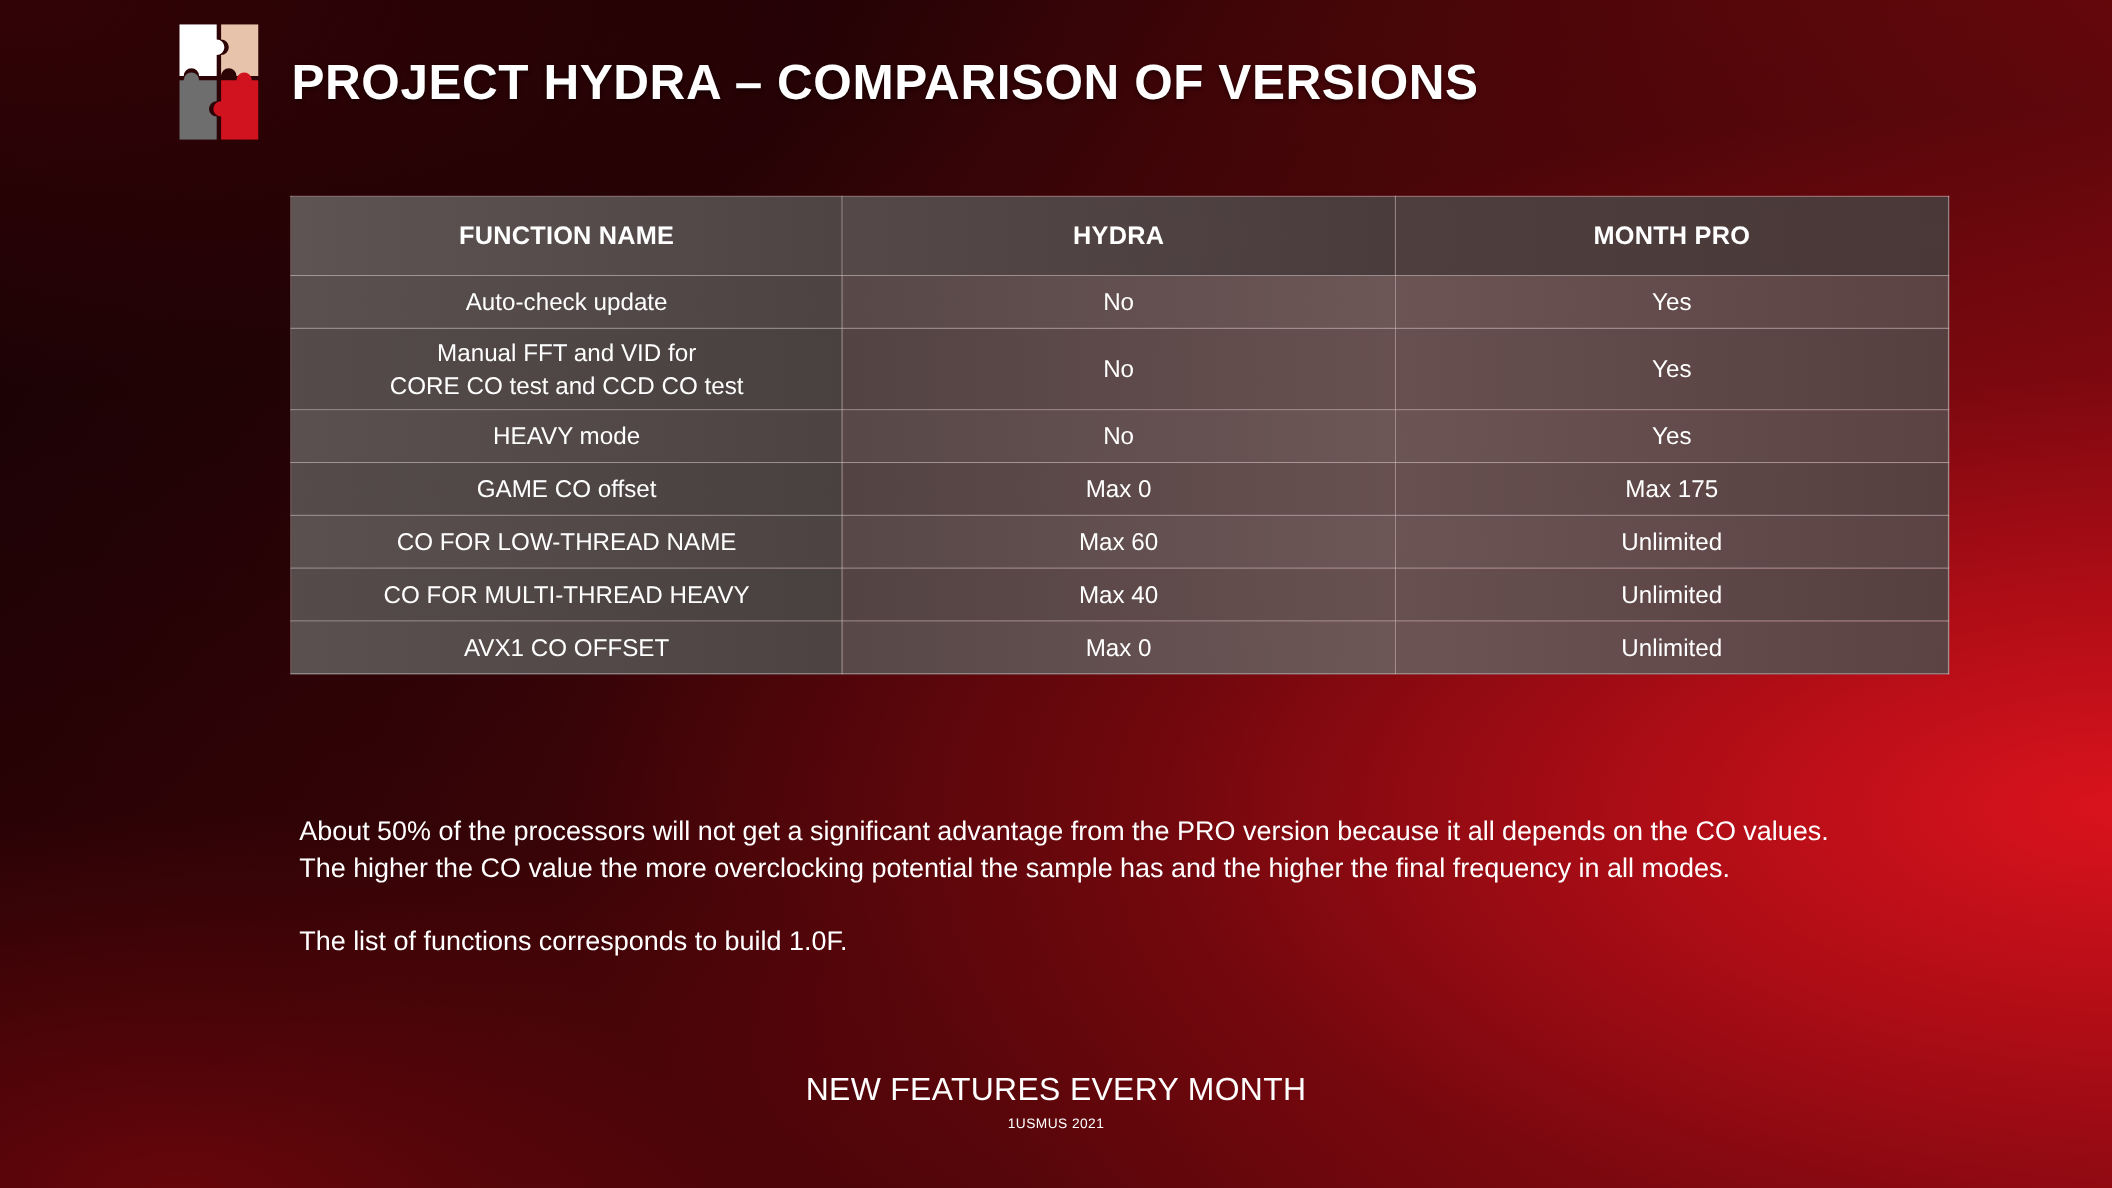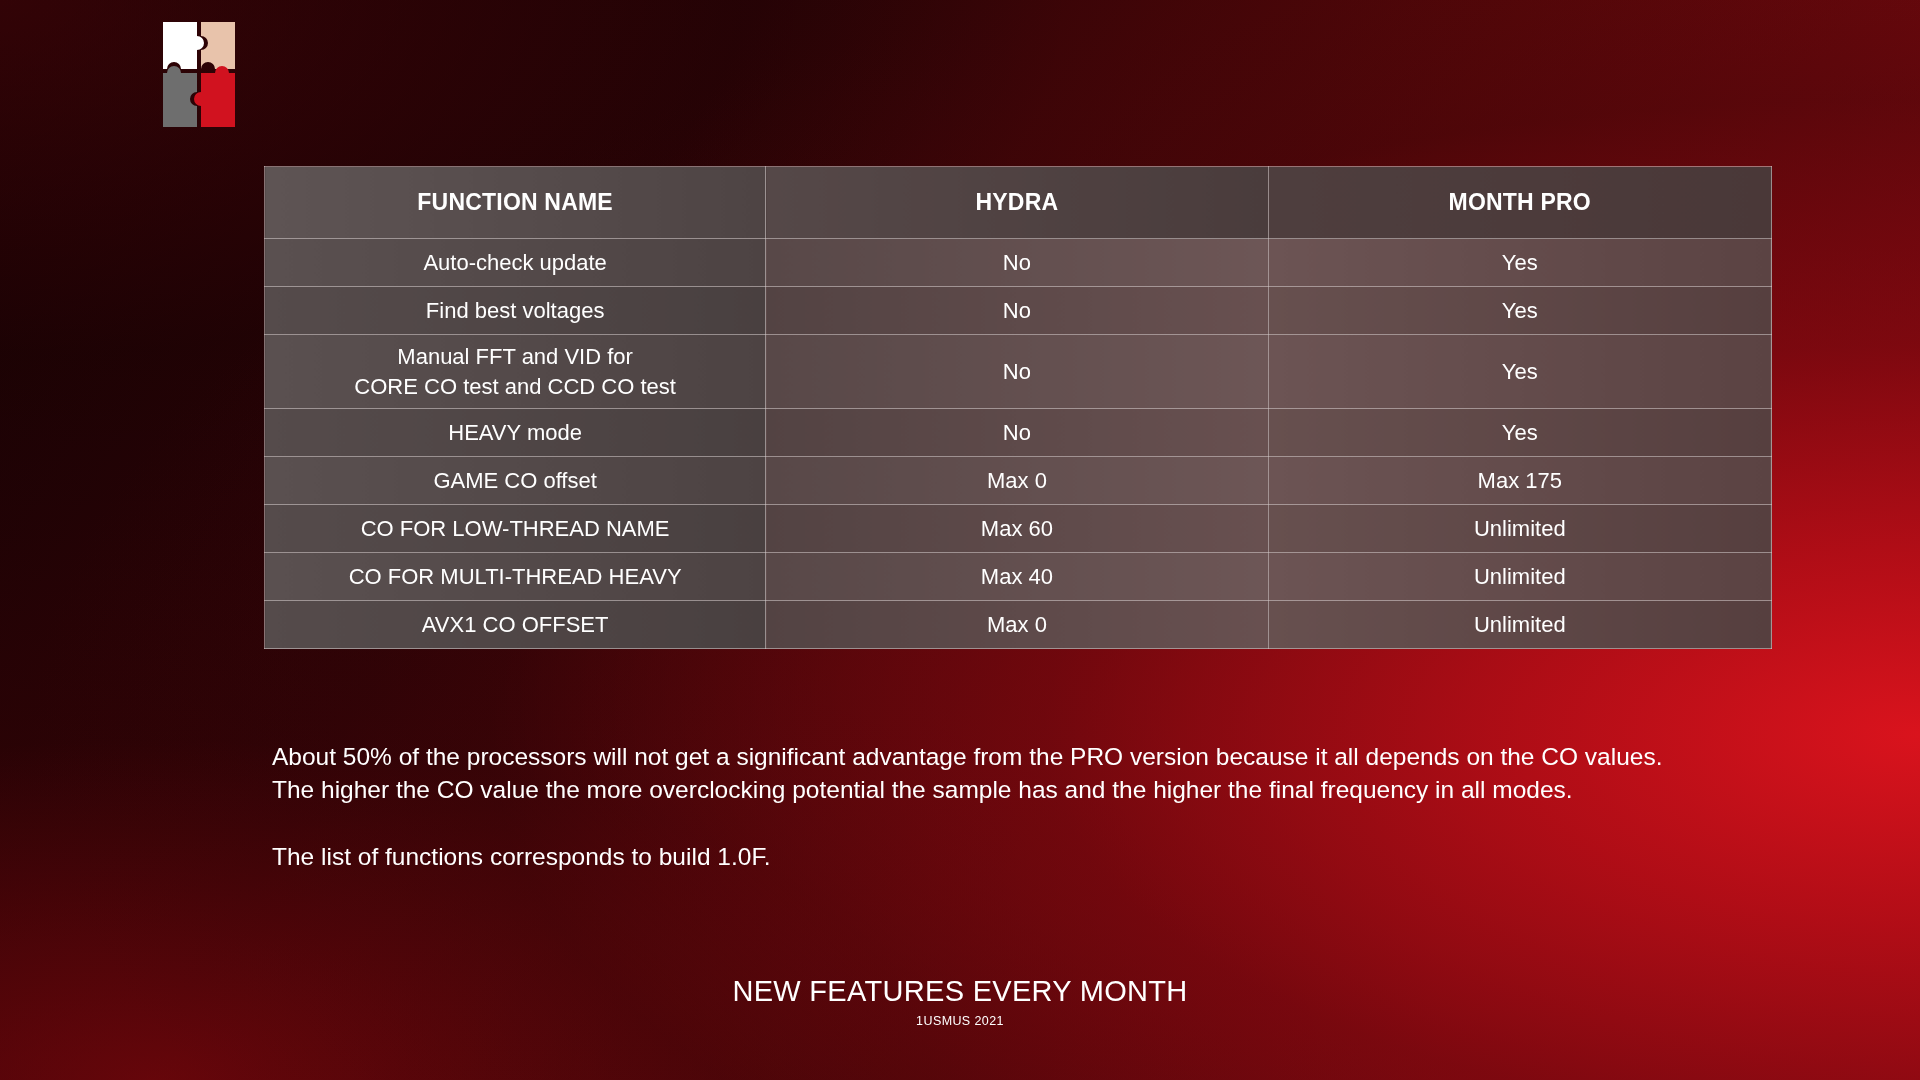--- a/index.html
+++ b/index.html
@@ -45,21 +45,21 @@
     font-size: 45px;
     font-weight: bold;
     letter-spacing: 0.5px;
     white-space: nowrap;
     text-shadow: 0 2px 4px rgba(0,0,0,0.45);
   }
 
   
   .table-wrap {
     position: absolute;
-    top: 166px;
+    top: 178px;
     left: 264px;
     width: 1508px;
   }
   table.cmp {
     border-collapse: collapse;
     width: 100%;
     table-layout: fixed;
   }
   table.cmp col.c1 { width: 463px; }
   table.cmp col.c2 { width: 464px; }
@@ -144,20 +144,21 @@
 
         <path d="M0 0 H34 V14 a7 7 0 0 1 0 14 V47 H18 a7 7 0 0 0 -14 0 H0 Z" fill="#ffffff"></path>
 
         <path d="M38 0 H72 V47 H52 a7 7 0 0 0 -14 0 V28 a7 7 0 0 0 0 -14 Z" fill="#e8c3ab"></path>
 
         <path d="M0 51 H4 a7 7 0 0 1 14 0 H34 V70 a7 7 0 0 0 0 14 V105 H0 Z" fill="#6e6e6e"></path>
 
         <path d="M38 51 H52 a7 7 0 0 1 14 0 H72 V105 H38 V84 a7 7 0 0 1 0 -14 Z" fill="#d1121f"></path>
       </svg>
     </div>
+    <div class="slide-title">PROJECT HYDRA – COMPARISON OF VERSIONS</div>
   </div>
 
   <div class="table-wrap">
     <table class="cmp">
       <colgroup>
           <col class="c1">
           <col class="c2">
           <col class="c3">
         </colgroup>
       <thead>
@@ -166,25 +167,20 @@
           <th class="hdr-2">HYDRA</th>
           <th class="hdr-3">MONTH PRO</th>
         </tr>
       </thead>
       <tbody>
         <tr>
           <td class="cell-1">Auto-check update</td>
           <td class="cell-2">No</td>
           <td class="cell-3">Yes</td>
         </tr>
-        <tr>
-          <td class="cell-1">Find best voltages</td>
-          <td class="cell-2">No</td>
-          <td class="cell-3">Yes</td>
-        </tr>
         <tr class="two-line">
           <td class="cell-1" style="white-space: pre-line;">Manual FFT and VID for
 CORE CO test and CCD CO test</td>
           <td class="cell-2">No</td>
           <td class="cell-3">Yes</td>
         </tr>
         <tr>
           <td class="cell-1">HEAVY mode</td>
           <td class="cell-2">No</td>
           <td class="cell-3">Yes</td>

